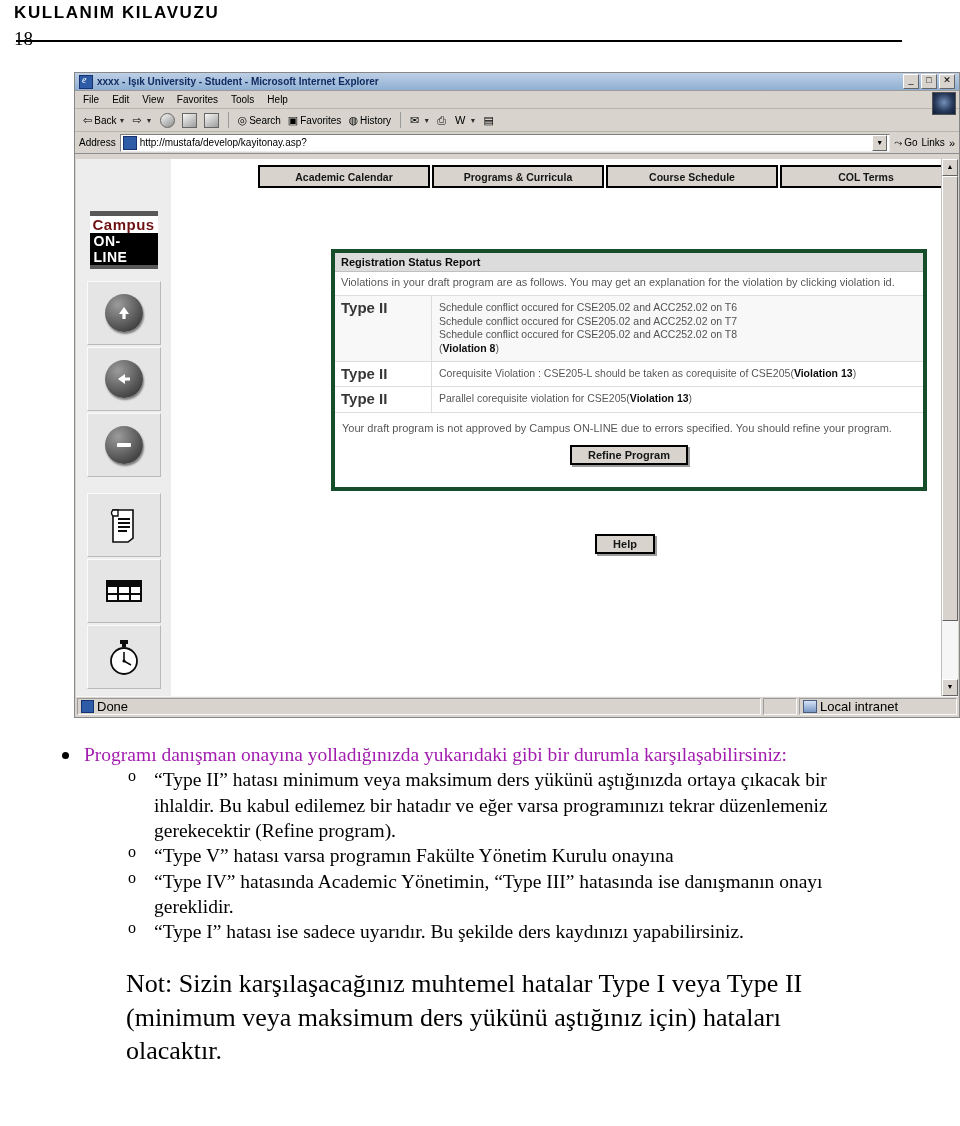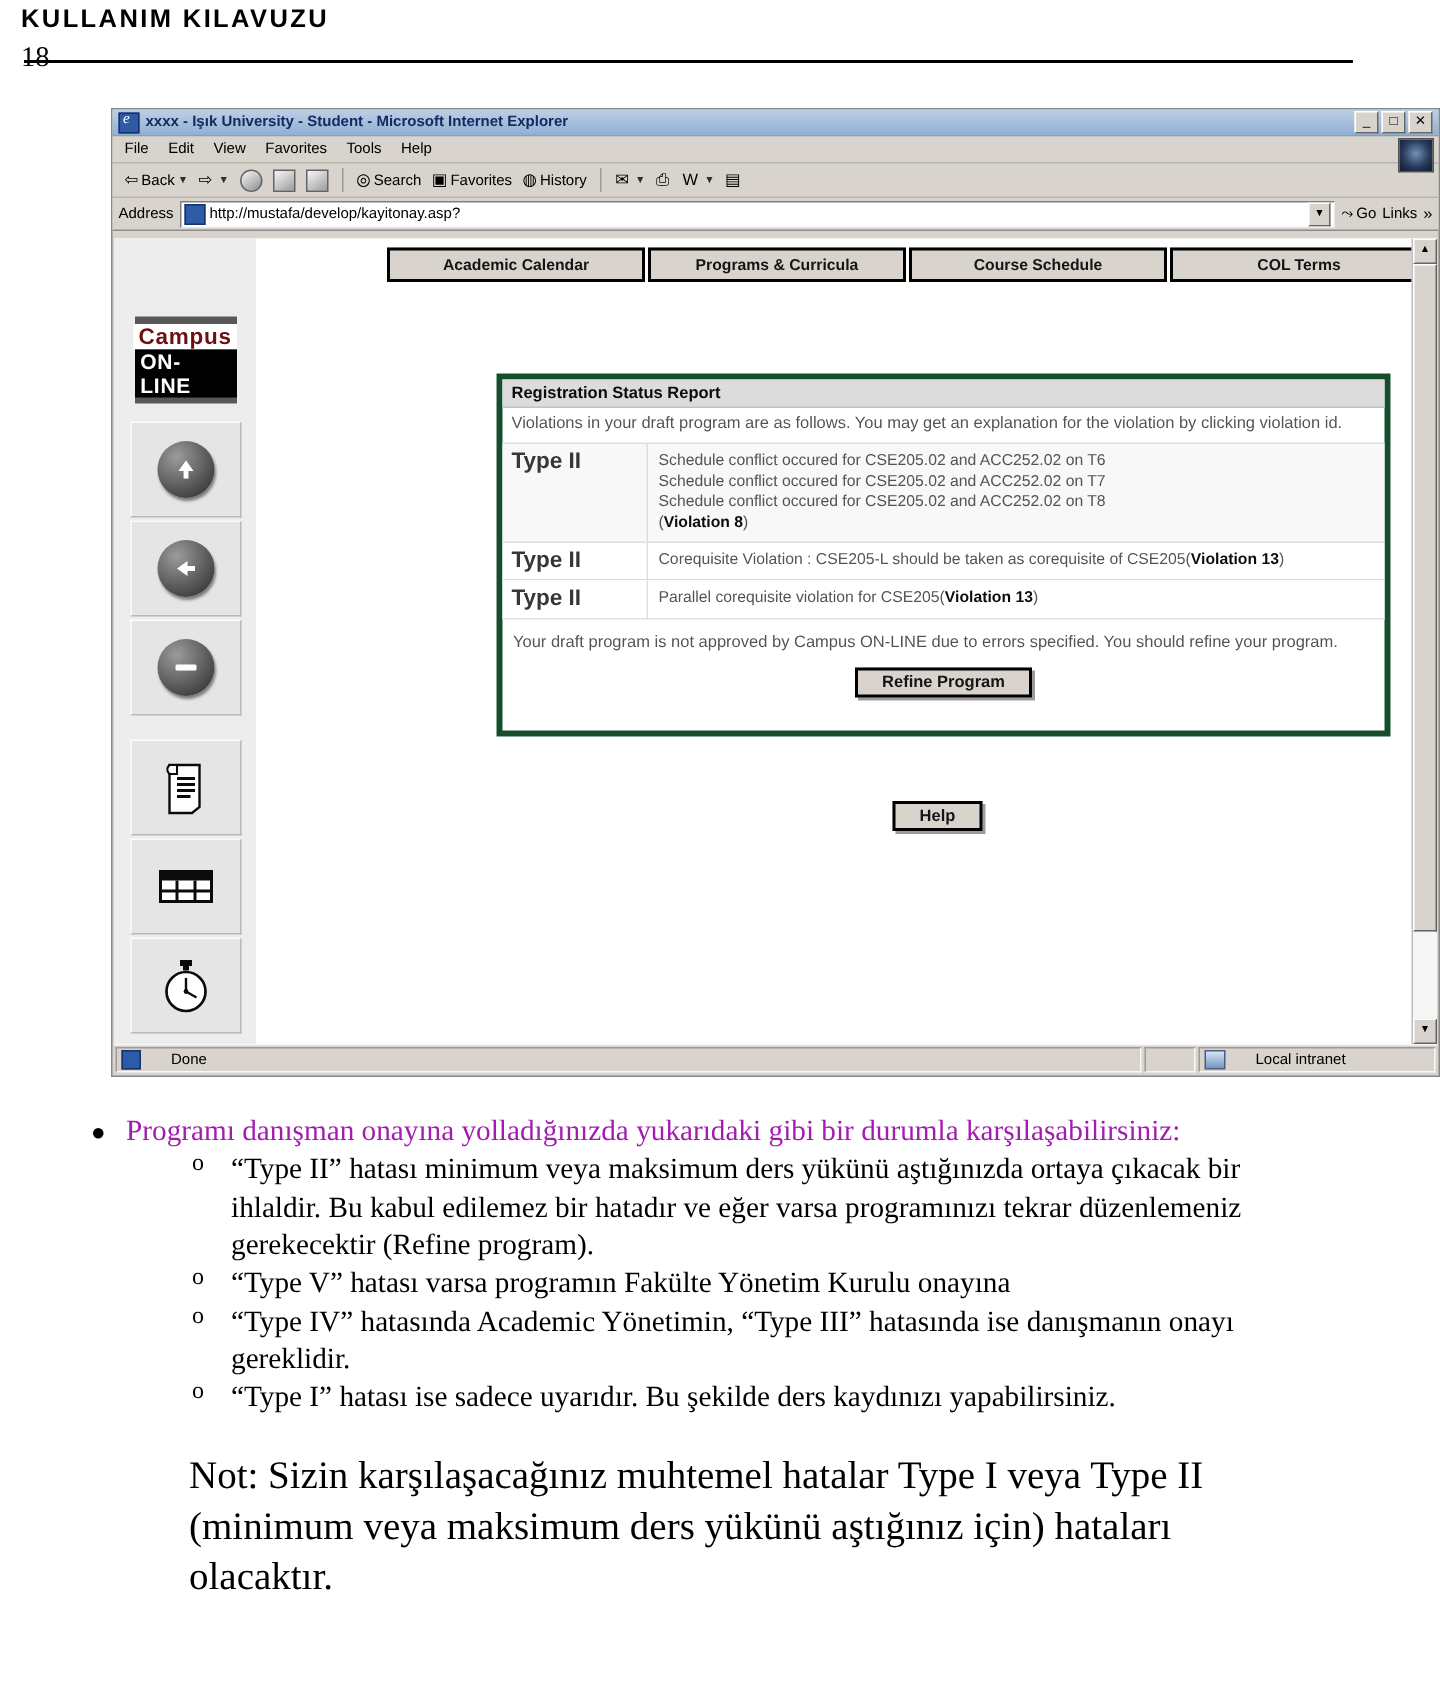--- a/index.html
+++ b/index.html
@@ -99,21 +99,21 @@
   .viewport{
     position:absolute;left:1px;top:86px;right:1px;bottom:21px;
     background:#fff;display:flex;overflow:hidden;
   }
   .sidebar{
     width:95px;flex:none;background:#e8e8e8;display:flex;
     flex-direction:column;align-items:center;padding-top:52px;
   }
   .logo{
     width:68px;height:58px;background:#5a5a5a;display:flex;
-    flex-direction:column;align-items:flex-end;justify-content:center;gap:0;
+    flex-direction:column;align-items:flex-start;justify-content:center;gap:0;
   }
   .logo-top{
     background:#ffffff;color:#7a1214;font-weight:bold;font-size:15px;
     letter-spacing:0.5px;padding:0 3px;font-family:"Liberation Sans",sans-serif;
   }
   .logo-bot{
     background:#000;color:#fff;font-weight:bold;font-size:14px;
     letter-spacing:0.5px;padding:0 4px;font-family:Liberation Sans, sans-serif;
   }
   .navbtns{margin-top:12px;display:flex;flex-direction:column;}
@@ -198,21 +198,21 @@
     border-right-color:#666;border-bottom-color:#666;
   }
   .statusbar{
     position:absolute;left:1px;right:1px;bottom:1px;height:19px;
     background:#d4d0c8;display:flex;align-items:center;
     border-top:1px solid #f2f2f2;
   }
   .sb-cell{
     height:15px;margin:1px;border:1px solid #9a9a9a;
     border-right-color:#f2f2f2;border-bottom-color:#f2f2f2;
-    display:flex;align-items:center;padding:0 3px;gap:20px;font-size:10px;color:#000;
+    display:flex;align-items:center;padding:0 3px;gap:3px;font-size:13px;color:#000;
   }
   .sb-main{flex:1;}
   .sb-pad{width:26px;}
   .sb-zone{width:150px;}
   .sb-ico{width:11px;height:11px;background:#2a5db0;border:1px solid #16357a;flex:none;}
   .sb-zico{
     width:12px;height:11px;background:linear-gradient(#cfe0f5,#7496c7);
     border:1px solid #4a5f85;flex:none;
   }
 

